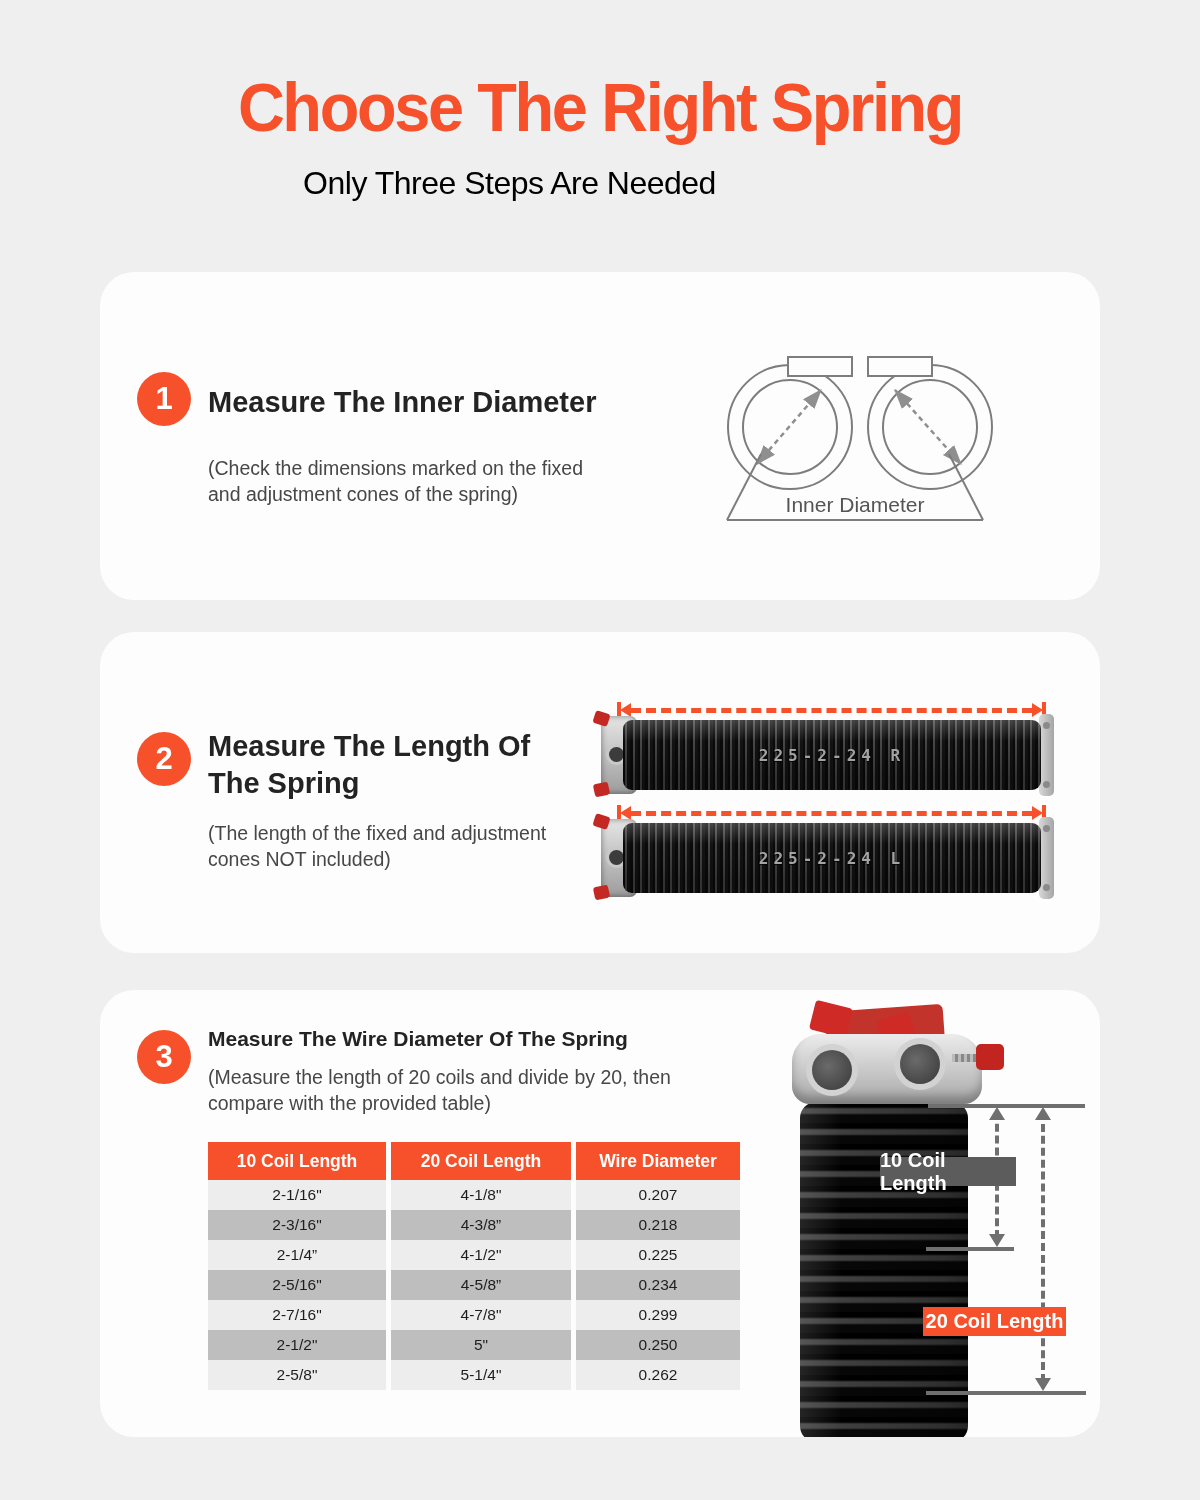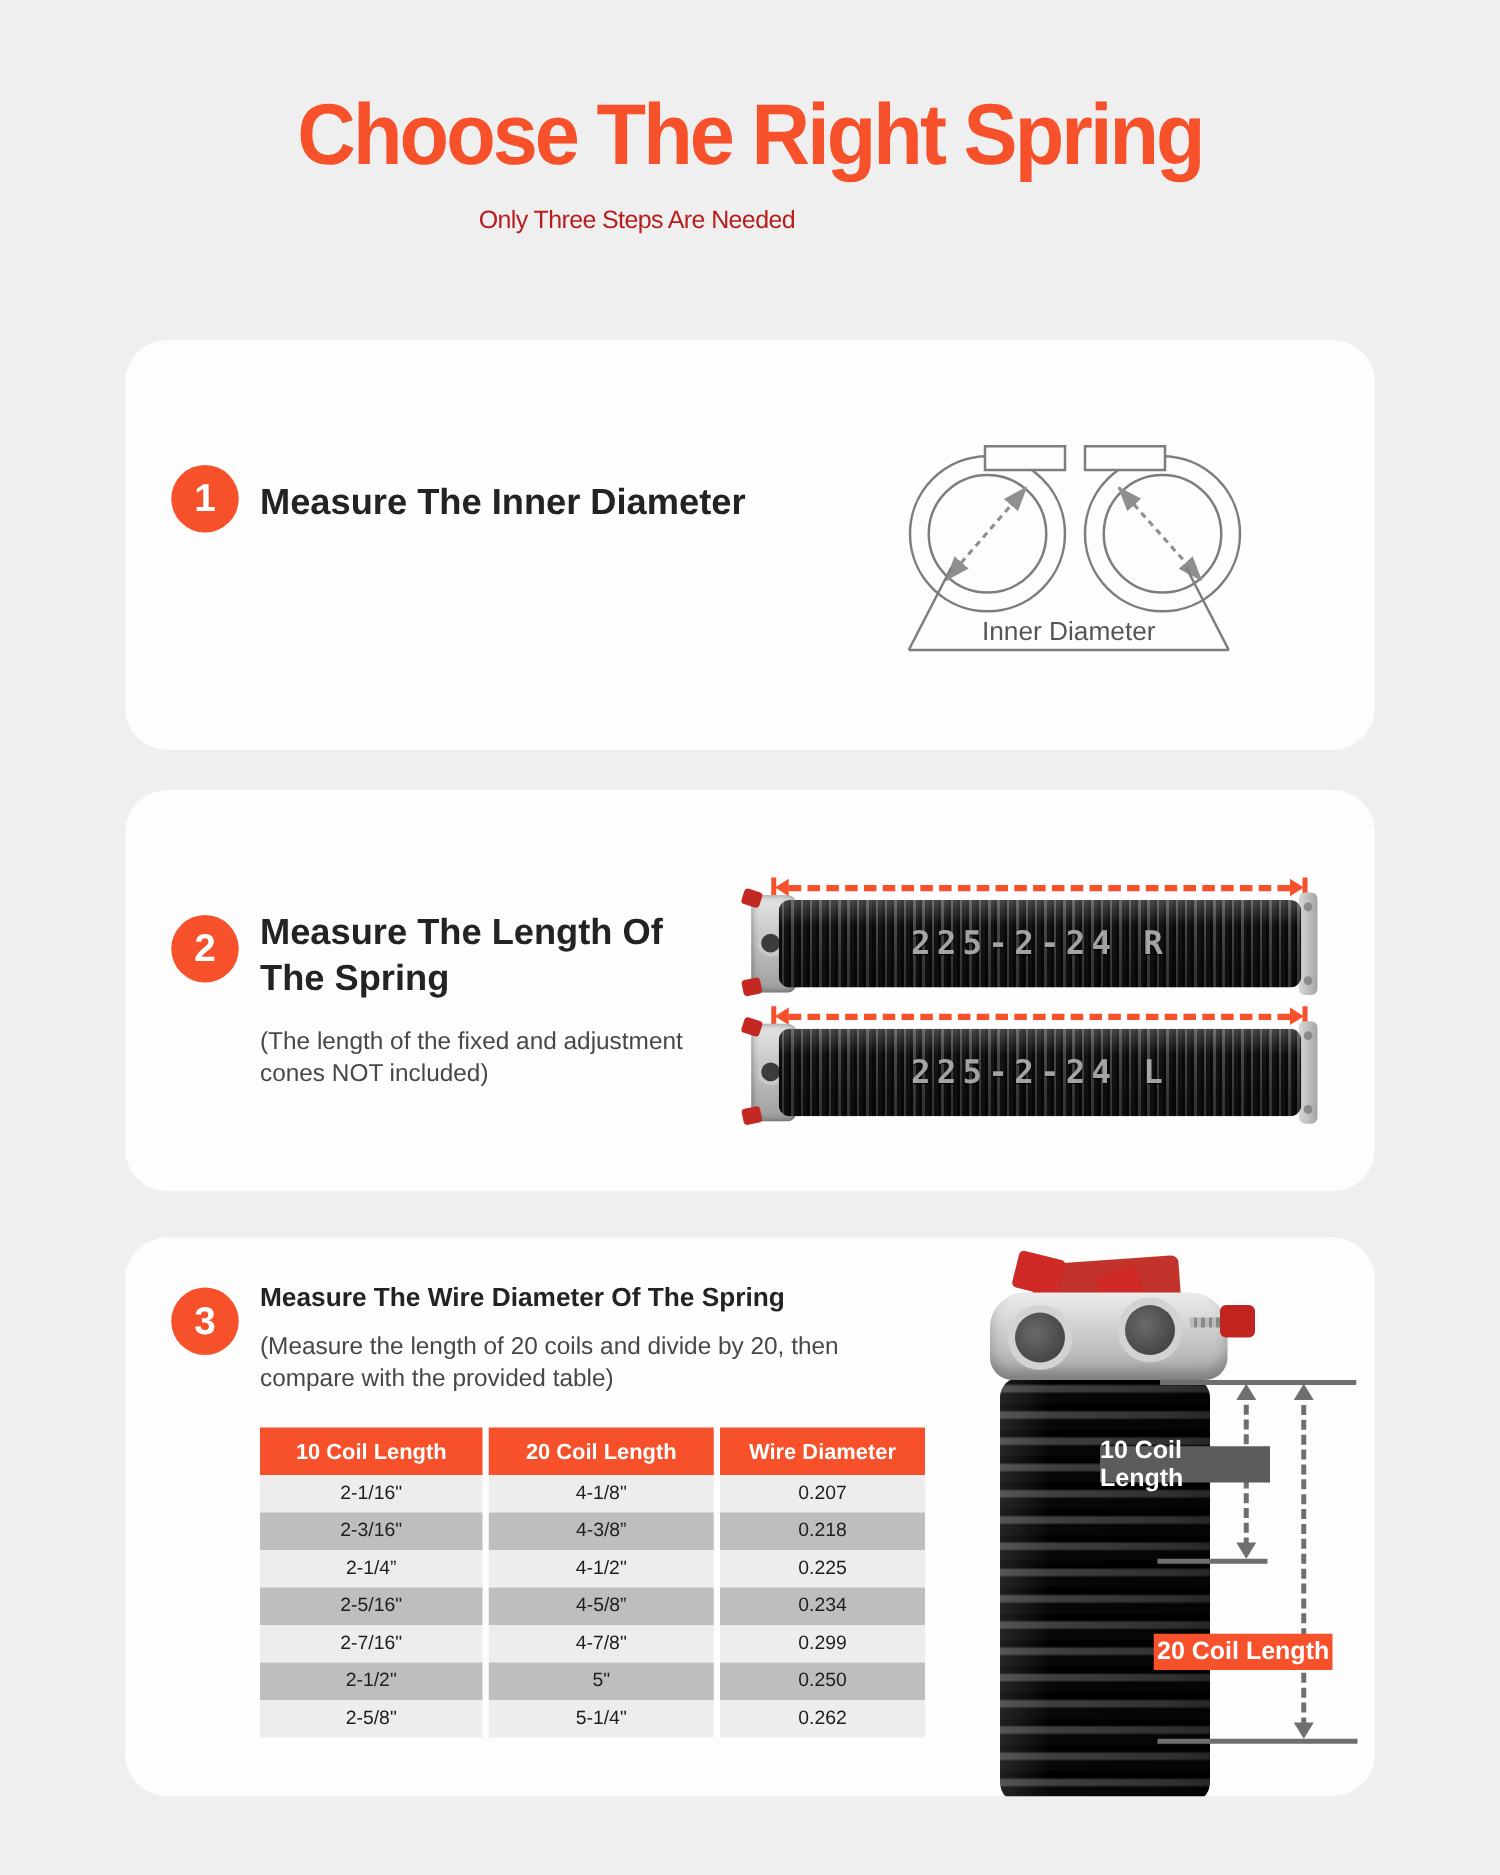--- a/index.html
+++ b/index.html
@@ -4,21 +4,21 @@
 <style>
   html,body{margin:0;padding:0;}
   .page{position:relative;width:1200px;height:1500px;background:#EFEFEF;overflow:hidden;
         font-family:"Liberation Sans",sans-serif;color:#222;}
 
   
   .title{position:absolute;left:0;top:68px;width:1200px;text-align:center;
          font-size:69px;font-weight:700;letter-spacing:-2.5px;color:#F6512B;
          transform:scaleX(.94);}
   .subtitle{position:absolute;left:0;top:165px;width:1019px;text-align:center;
-            font-size:20px;font-weight:400;letter-spacing:-.5px;color:#b91c1c;}
+            font-size:32px;font-weight:400;letter-spacing:-.5px;color:#000000;}
 
   
   .card{position:absolute;left:100px;width:1000px;background:#FDFDFD;border-radius:34px;overflow:hidden;}
   .card1{top:272px;height:328px;}
   .card2{top:632px;height:321px;}
   .card3{top:990px;height:447px;}
 
   .badge{position:absolute;left:37px;width:54px;height:54px;border-radius:50%;background:#F6512B;
          color:#fff;font-size:31px;font-weight:700;display:flex;align-items:center;justify-content:center;}
   .step-heading{position:absolute;left:108px;font-size:29px;line-height:37px;font-weight:600;color:#232323;}
@@ -48,21 +48,21 @@
               background:#3c3c3c;box-shadow:0 0 0 3px #c9c9c9;}
   .flange{position:absolute;right:-4px;top:12px;width:15px;height:82px;border-radius:5px;
           background:linear-gradient(90deg,#d8d8d8,#a5a5a5);}
   .flange::before,.flange::after{content:"";position:absolute;left:4px;width:7px;height:7px;border-radius:50%;background:#8a8a8a;}
   .flange::before{top:8px}.flange::after{bottom:8px}
   .spring-body{position:absolute;left:18px;right:9px;top:18px;height:70px;border-radius:9px;
         background:linear-gradient(180deg,rgba(255,255,255,.22),rgba(255,255,255,0) 30%,rgba(0,0,0,.28) 82%),
                    repeating-linear-gradient(90deg,#0a0a0a 0 2.5px,#474747 2.5px 4.5px,#131313 4.5px 7.5px);}
   .marking{position:absolute;inset:0;display:flex;align-items:center;justify-content:center;
            color:#b3b3b3;opacity:.9;font-family:"DejaVu Sans Mono",monospace;font-weight:700;
-           font-size:26px;letter-spacing:5px;text-shadow:0 1px 1px #000;}
+           font-size:16px;letter-spacing:5px;text-shadow:0 1px 1px #000;}
 
   
   .mtable{position:absolute;left:108px;top:152px;width:532px;display:grid;
           grid-template-columns:178px 180px 164px;column-gap:5px;}
   .hcell{height:38px;background:#F6512B;color:#fff;font-size:17.5px;font-weight:600;
          display:flex;align-items:center;justify-content:center;}
   .cell{height:30px;font-size:15.5px;color:#1e1e1e;display:flex;align-items:center;justify-content:center;}
   .row-light{background:#EDEDED;} .row-dark{background:#BEBEBE;}
 
   
@@ -99,20 +99,21 @@
 <div class="page">
 
   <div class="title">Choose The Right Spring</div>
   <div class="subtitle">Only Three Steps Are Needed</div>
 
   <div class="card card1">
     <div class="badge" style="top:100px;">1</div>
     <div class="step-heading" style="top:112px;">
       <span style="display:block;">Measure The Inner Diameter</span>
     </div>
+    <div class="step-note" style="top:183px;width:400px;">(Check the dimensions marked on the fixed and adjustment cones of the spring)</div>
 
     <svg class="diagram" width="300" height="185" viewBox="0 0 300 185">
       <defs>
         <marker id="ah" orient="auto-start-reverse" markerWidth="10" markerHeight="8" refX="7.5" refY="3">
           <path d="M0,0 L8,3 L0,6 z" fill="#8f8f8f"></path>
         </marker>
       </defs>
       <g>
         <circle cx="75" cy="75" r="62" fill="none" stroke="#7d7d7d" stroke-width="2"></circle>
         <circle cx="75" cy="75" r="47" fill="none" stroke="#7d7d7d" stroke-width="2"></circle>

